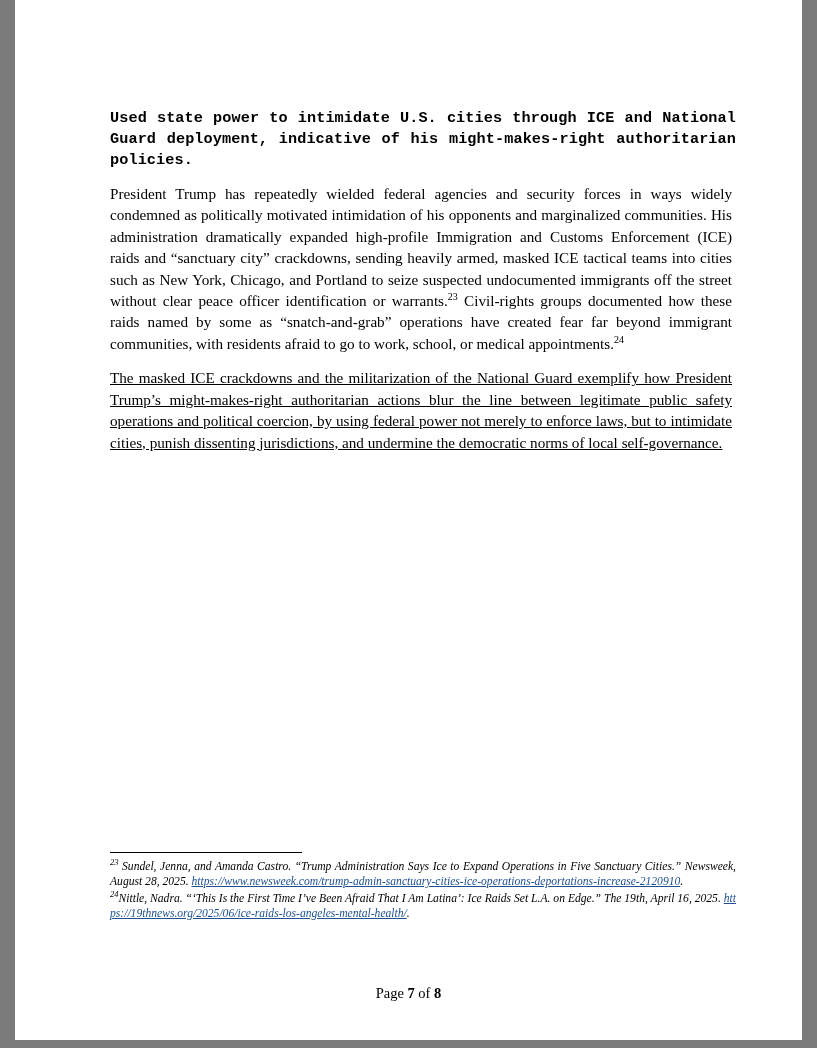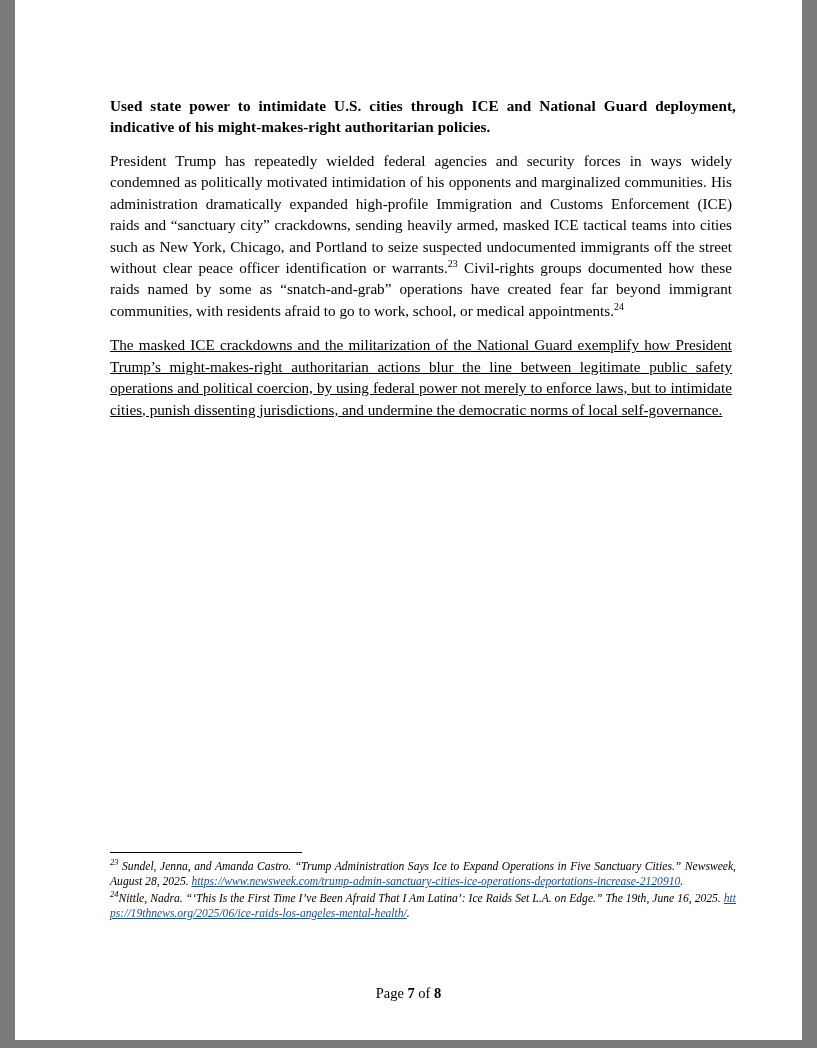--- a/index.html
+++ b/index.html
@@ -26,22 +26,23 @@
     left: 95px;
     top: 96px;
     width: 626px;
   }
   .heading {
     font-weight: bold;
     font-size: 15.2px;
     line-height: 1.38;
     text-align: justify;
     color: #000;
-    margin: 0 0 12px 0;
+    margin: 12px 0 12px 0;
     letter-spacing: 0.1px;
+    font-family: Liberation Mono, monospace;
   }
   p.body-para {
     font-size: 15.2px;
     line-height: 1.41;
     text-align: justify;
     text-justify: inter-word;
     color: #000;
     margin: 0 4px 13px 0;
   }
   p.body-para:last-child { margin-bottom: 0; text-decoration: underline; }
@@ -105,18 +106,18 @@
 
     <p class="body-para">The masked ICE crackdowns and the militarization of the National Guard exemplify how President Trump’s might-makes-right authoritarian actions blur the line between legitimate public safety operations and political coercion, by using federal power not merely to enforce laws, but to intimidate cities, punish dissenting jurisdictions, and undermine the democratic norms of local self-governance.</p>
 
   </div>
 
   <div class="footnotes">
     <div class="fn-rule"></div>
 
     <p class="footnote"><span class="fn-num">23</span><span> Sundel, Jenna, and Amanda Castro. “Trump Administration Says Ice to Expand Operations in Five Sanctuary Cities.” Newsweek, August 28, 2025. </span><a class="link" href="#">https://www.newsweek.com/trump-admin-sanctuary-cities-ice-operations-deportations-increase-2120910</a><span>.</span></p>
 
-    <p class="footnote"><span class="fn-num">24</span><span>Nittle, Nadra. “‘This Is the First Time I’ve Been Afraid That I Am Latina’: Ice Raids Set L.A. on Edge.” The 19th, June 16, 2025. </span><a class="link" href="#">https://19thnews.org/2025/06/ice-raids-los-angeles-mental-health/</a><span>.</span></p>
+    <p class="footnote"><span class="fn-num">24</span><span>Nittle, Nadra. “‘This Is the First Time I’ve Been Afraid That I Am Latina’: Ice Raids Set L.A. on Edge.” The 19th, April 16, 2025. </span><a class="link" href="#">https://19thnews.org/2025/06/ice-raids-los-angeles-mental-health/</a><span>.</span></p>
   </div>
 
   <div class="footer"><span>Page </span><b>7</b><span> of </span><b>8</b></div>
 
 </div>
 
 </body></html>

